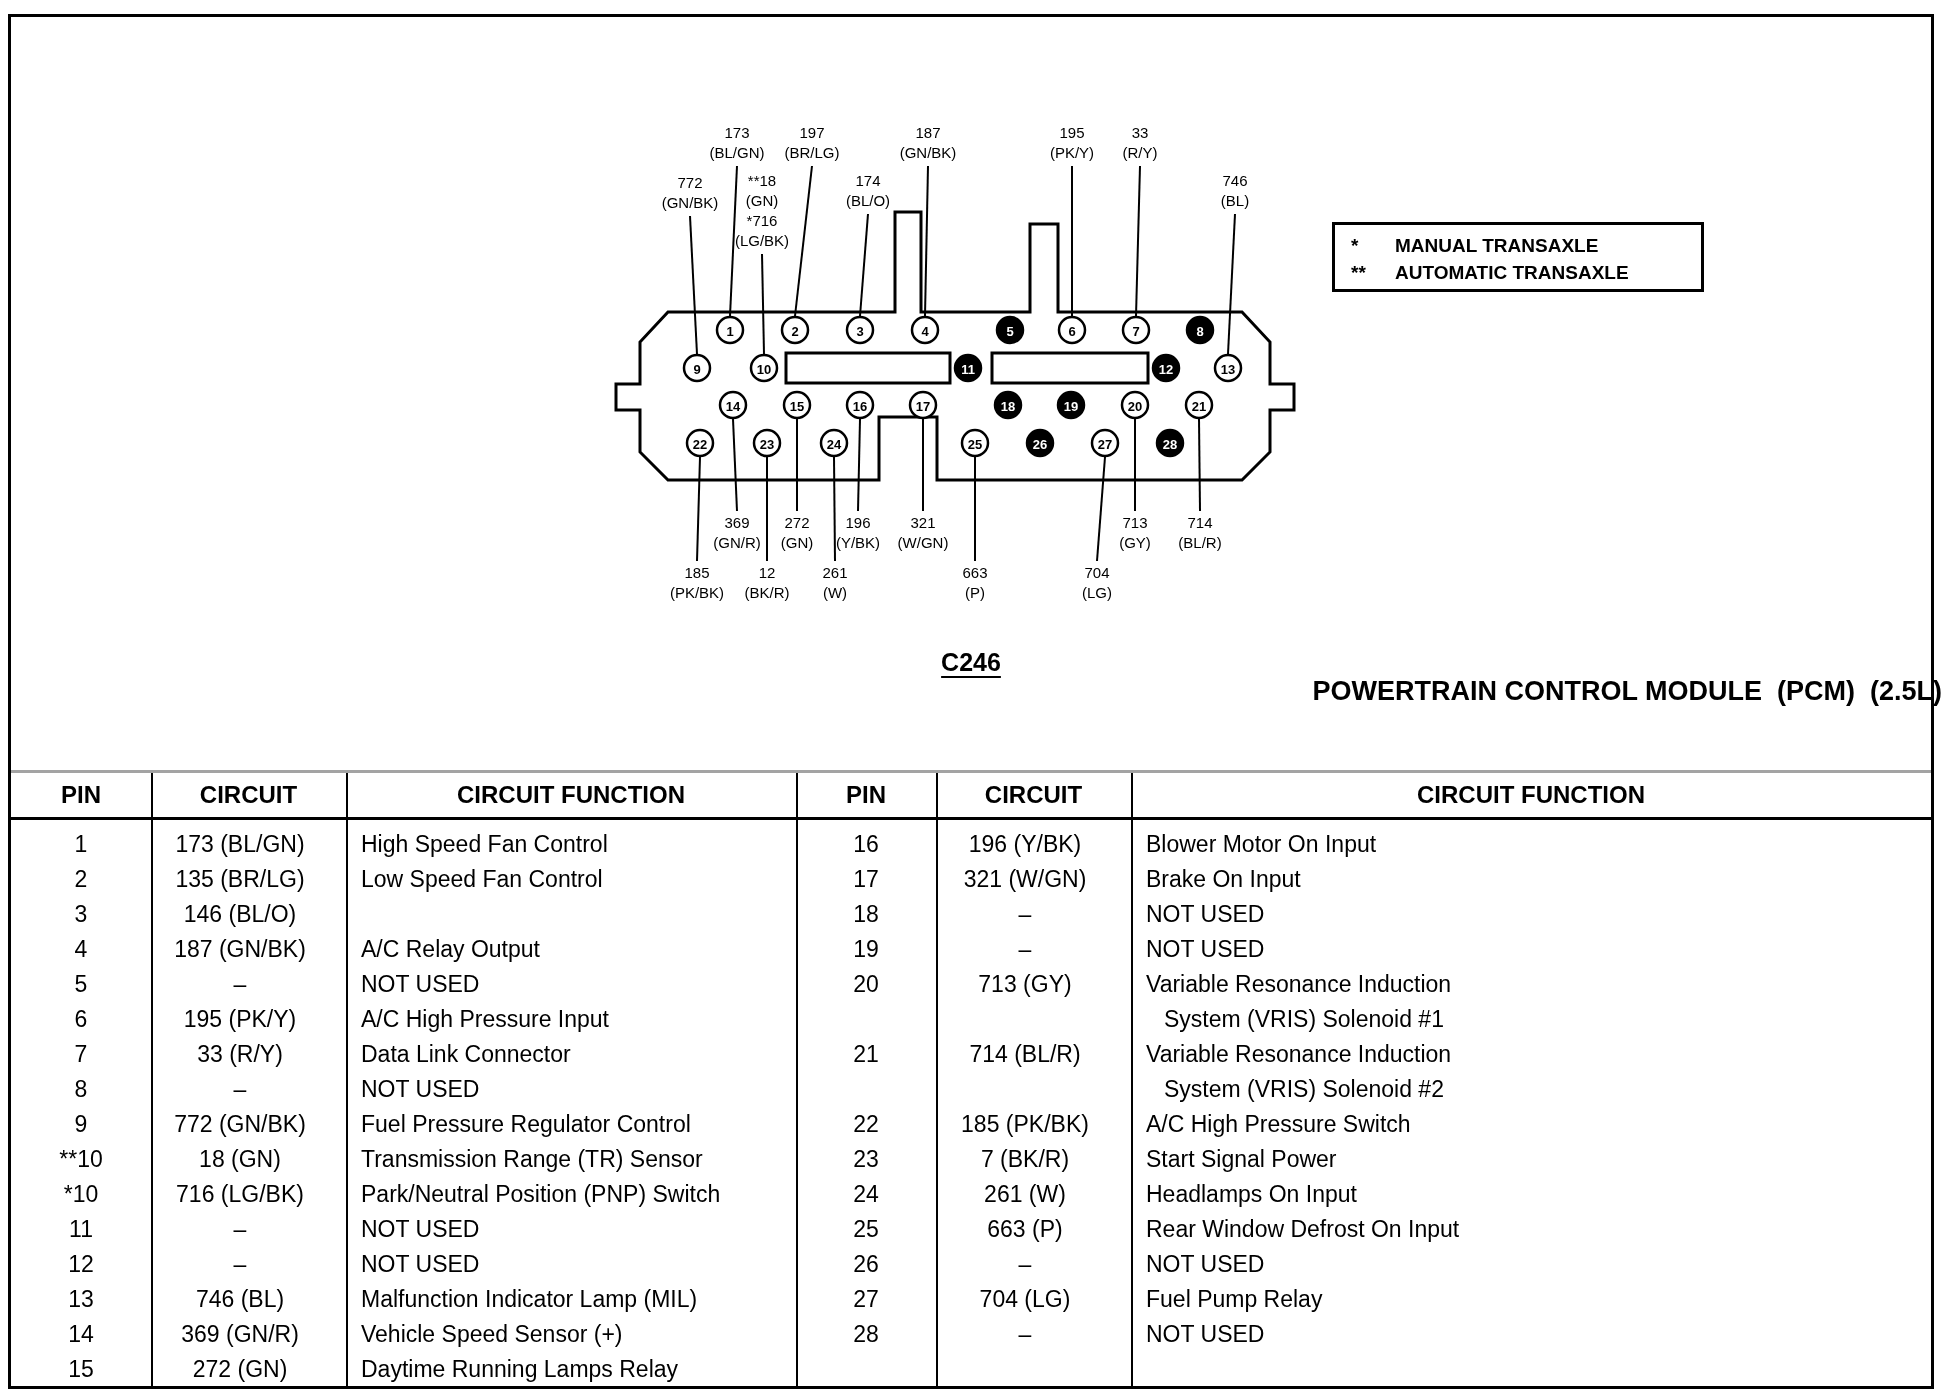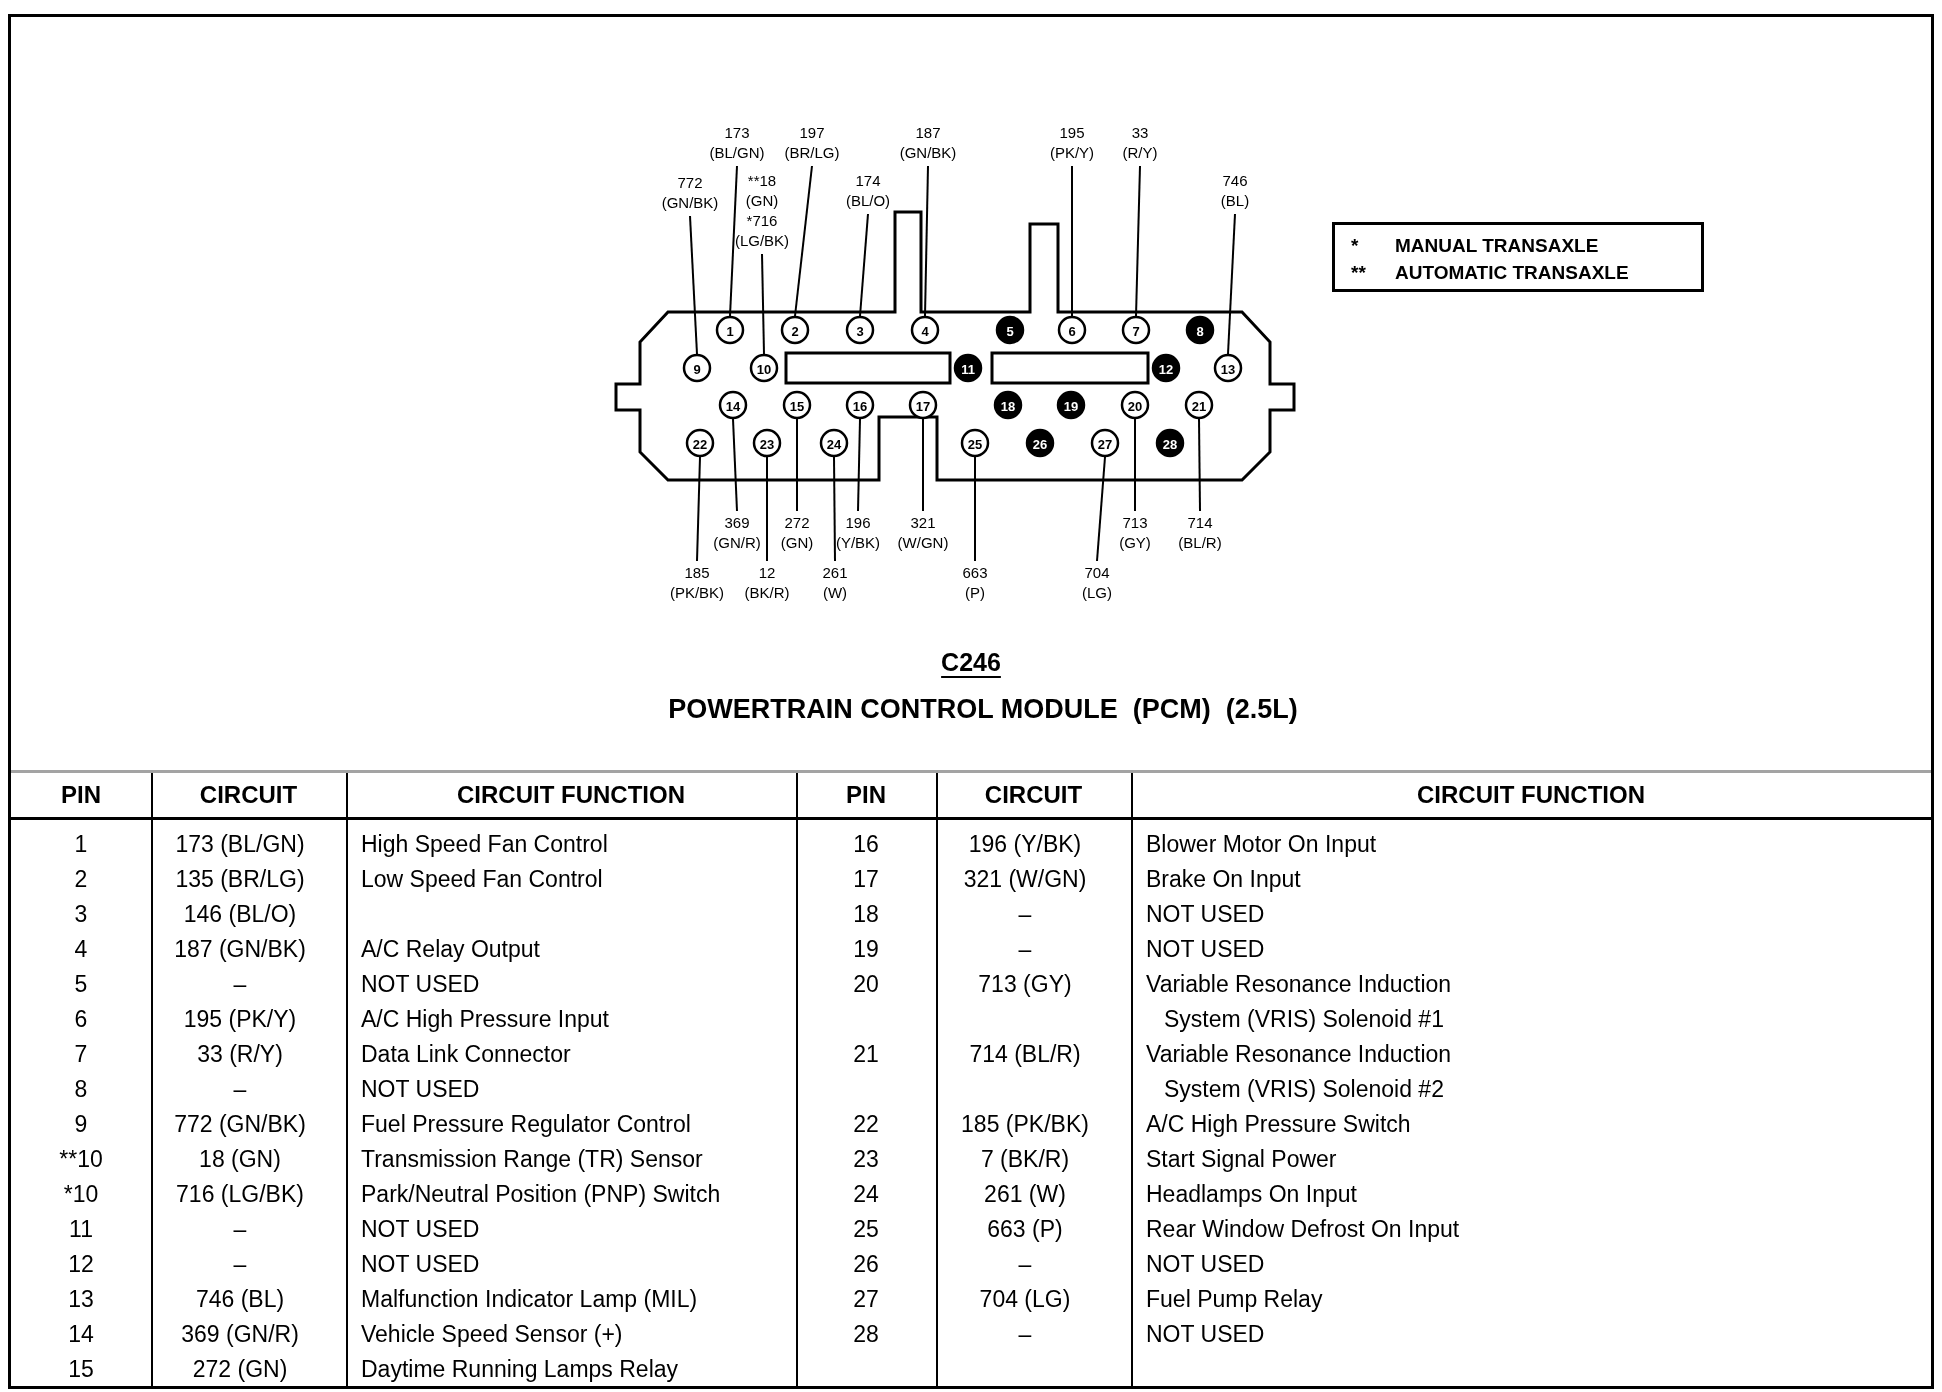--- a/index.html
+++ b/index.html
@@ -11,21 +11,21 @@
   svg.connector { position:absolute; left:0; top:0; }
   svg.connector text { font-family:"Liberation Sans", sans-serif; }
 
   .legend { position:absolute; left:1332px; top:222px; width:372px; height:70px; border:3px solid #000;
             padding:7px 0 0 16px; font-weight:bold; font-size:19px; background:#fff; }
   .legend-row { display:flex; height:27px; line-height:27px; }
   .legend-sym { width:44px; }
 
   .c246 { position:absolute; top:648px; left:0; width:100%; text-align:center;
           font-size:25px; font-weight:bold; text-decoration:underline; text-underline-offset:5px; }
-  .pcm-title { position:absolute; top:694px; left:0; width:100%; text-align:center;
+  .pcm-title { position:absolute; top:676px; left:0; width:100%; text-align:right;
                font-size:27px; font-weight:bold; white-space:pre;padding-left:24px; }
 
   .pintable { position:absolute; left:11px; top:770px; width:1920px; height:616px;
               border-top:3px solid #a3a3a3; font-size:23px; }
   .thead { display:flex; height:47px; border-bottom:3px solid #000; font-weight:bold; font-size:24px; }
   .hcell { display:flex; align-items:center; justify-content:center; }
   .hc-0 { width:140px; } .hc-1 { width:195px; } .hc-2 { width:450px; }
   .hc-3 { width:140px; } .hc-4 { width:195px; } .hc-5 { width:800px; }
   .vline { position:absolute; top:0; bottom:0; width:2px; background:#000; }
   .vl-1 { left:140px; } .vl-2 { left:335px; } .vl-3 { left:785px; } .vl-4 { left:925px; } .vl-5 { left:1120px; }

